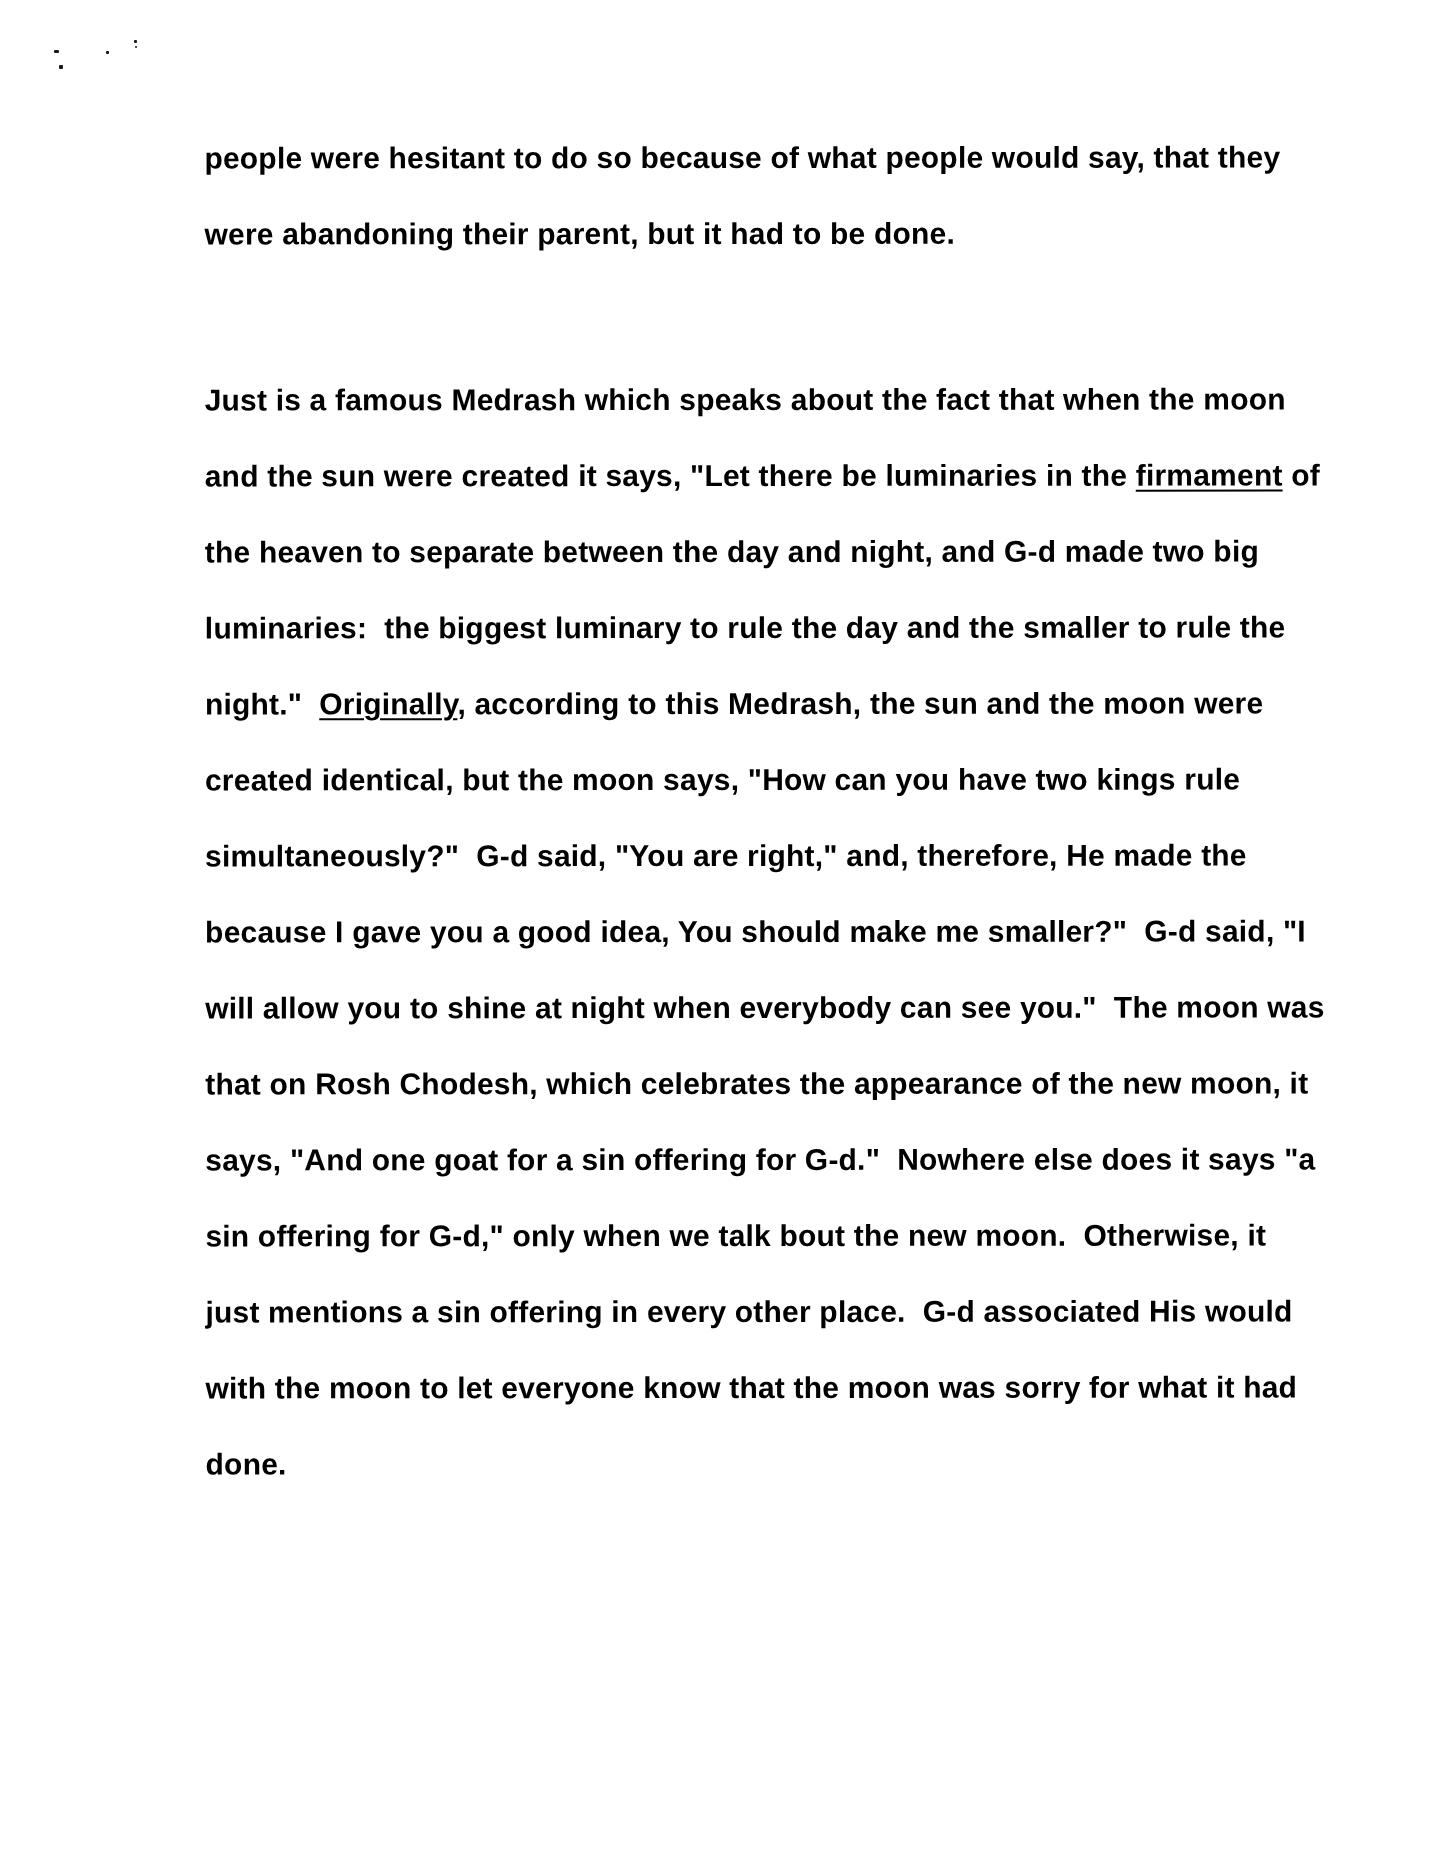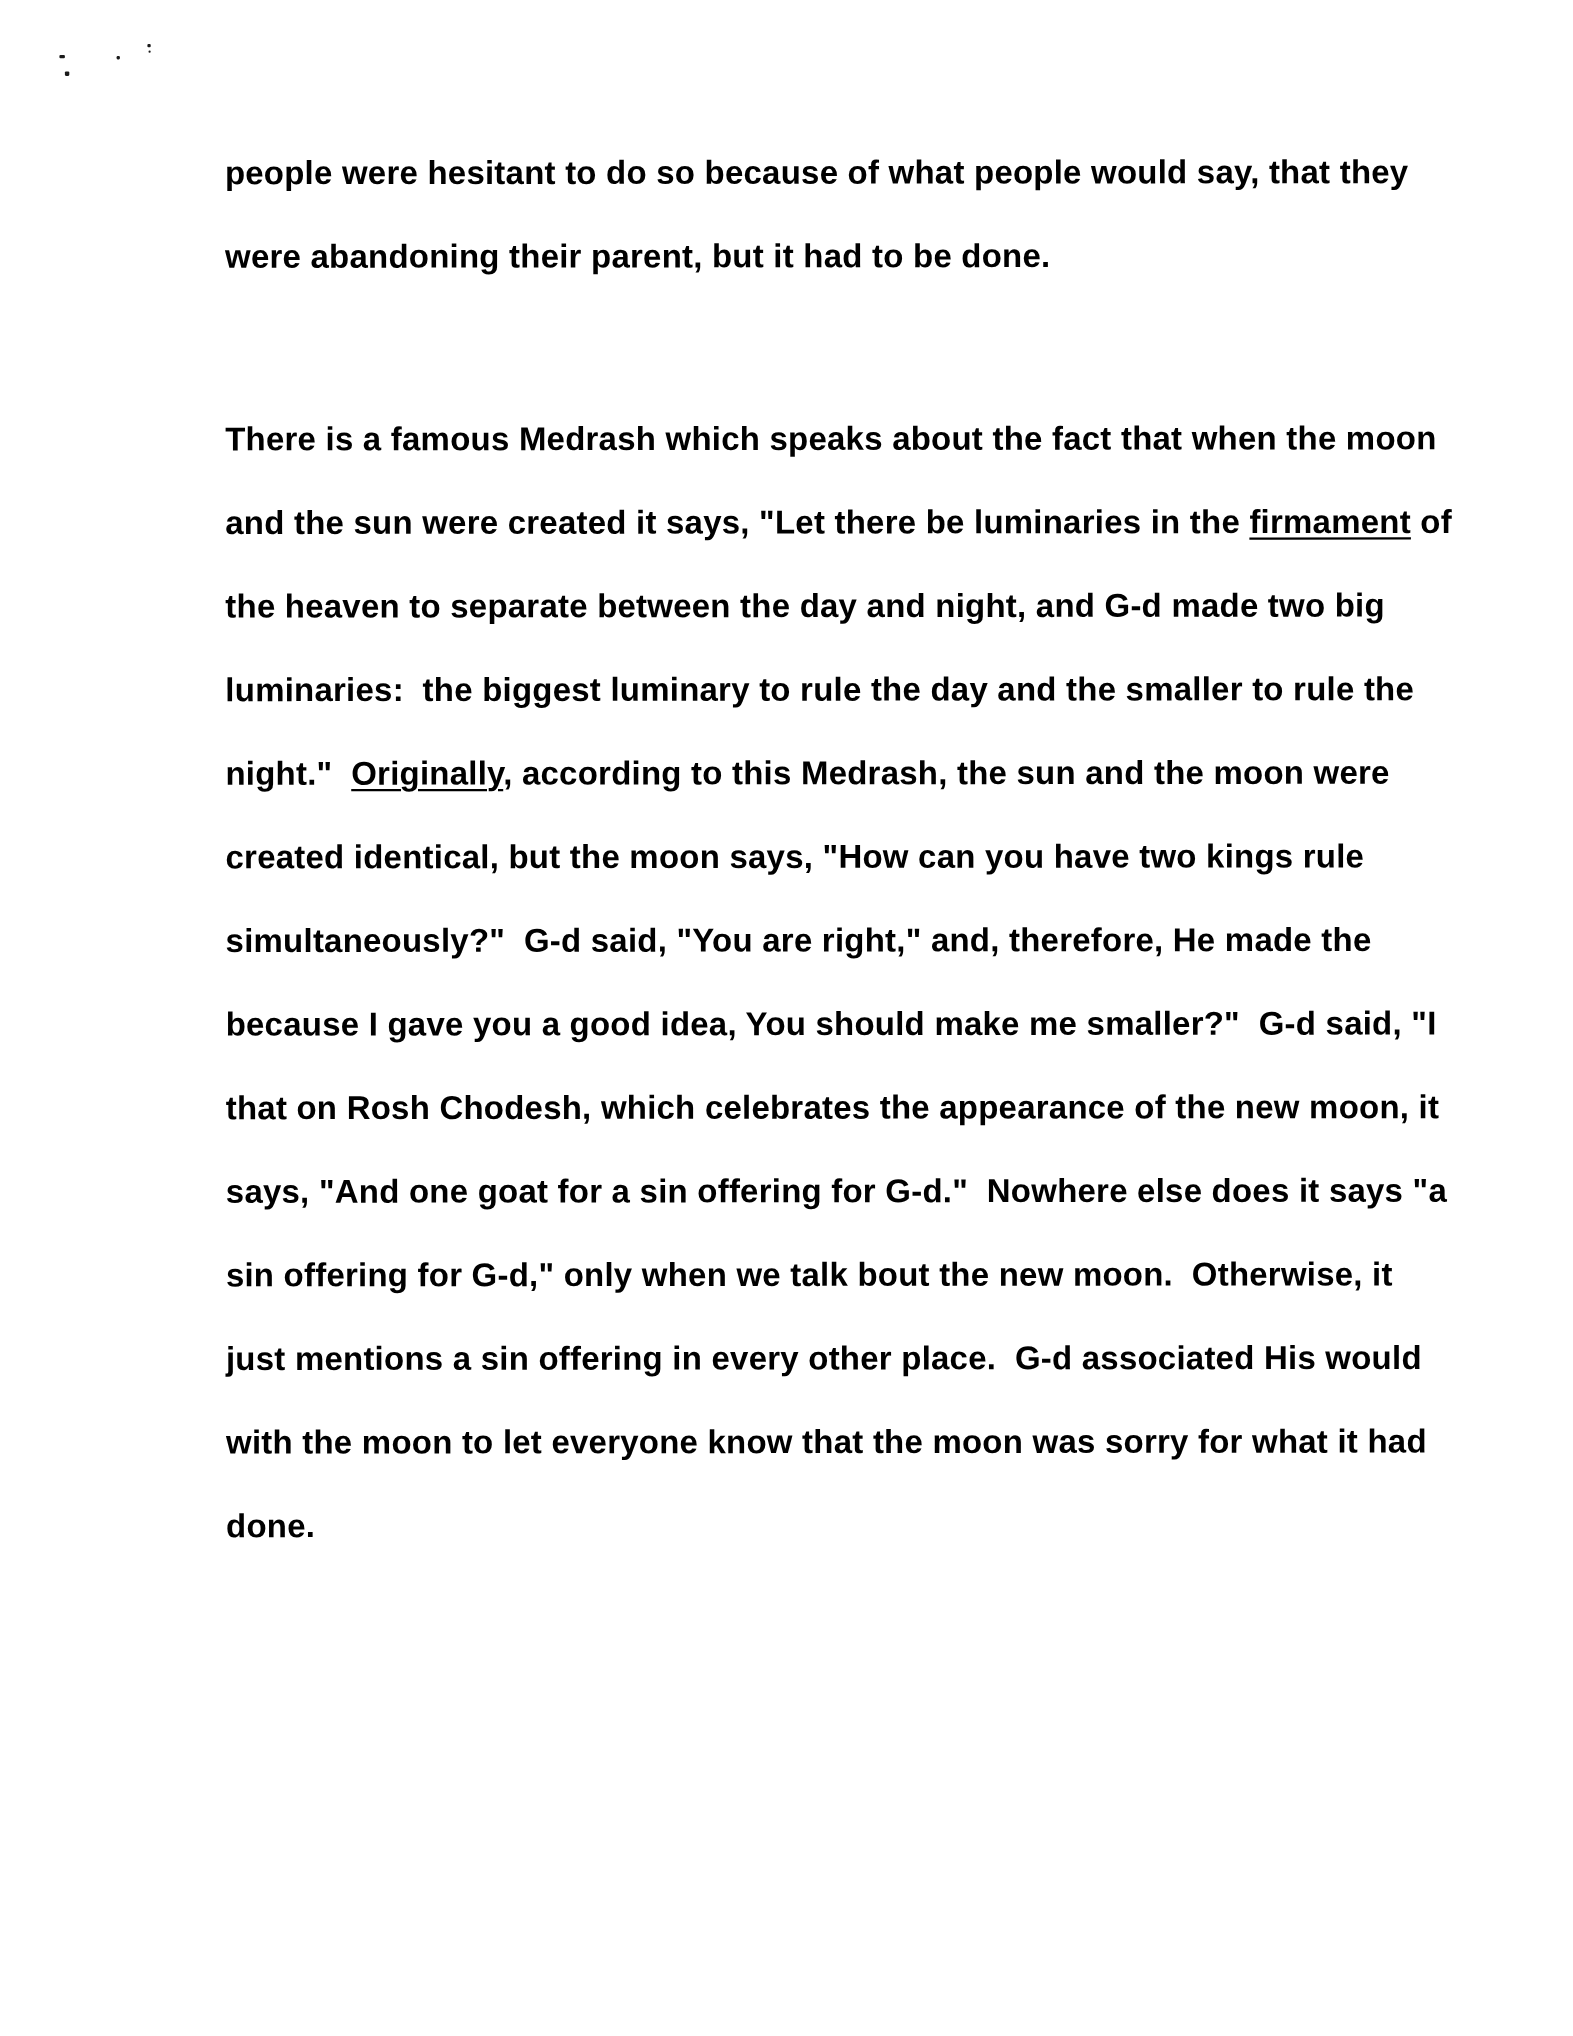--- a/index.html
+++ b/index.html
@@ -63,28 +63,29 @@
       <div class="speck" style="left: 134px; top: 40px; width: 3px; height: 3px;"></div>
       <div class="speck" style="left: 135px; top: 46px; width: 2px; height: 2px;"></div>
       <div class="speck" style="left: 59px; top: 65px; width: 4px; height: 4px;"></div>
     </div>
   <div class="textblock" id="textblock" style="color: rgb(0, 0, 0);">
       <div class="para">
         <div class="line">people were hesitant to do so because of what people would say, that they</div>
         <div class="line">were abandoning their parent, but it had to be done.</div>
       </div>
       <div class="para">
-        <div class="line">There is a famous Medrash which speaks about the fact that when the moon</div>
+        <div class="line">Just is a famous Medrash which speaks about the fact that when the moon</div>
         <div class="line">and the sun were created it says, "Let there be luminaries in the <span class="u">firmament</span> of</div>
         <div class="line">the heaven to separate between the day and night, and G-d made two big</div>
         <div class="line">luminaries:  the biggest luminary to rule the day and the smaller to rule the</div>
         <div class="line">night."  <span class="u">Originally</span>, according to this Medrash, the sun and the moon were</div>
         <div class="line">created identical, but the moon says, "How can you have two kings rule</div>
         <div class="line">simultaneously?"  G-d said, "You are right," and, therefore, He made the</div>
         <div class="line">because I gave you a good idea, You should make me smaller?"  G-d said, "I</div>
+        <div class="line">will allow you to shine at night when everybody can see you."  The moon was</div>
         <div class="line">that on Rosh Chodesh, which celebrates the appearance of the new moon, it</div>
         <div class="line">says, "And one goat for a sin offering for G-d."  Nowhere else does it says "a</div>
         <div class="line">sin offering for G-d," only when we talk bout the new moon.  Otherwise, it</div>
         <div class="line">just mentions a sin offering in every other place.  G-d associated His would</div>
         <div class="line">with the moon to let everyone know that the moon was sorry for what it had</div>
         <div class="line">done.</div>
       </div>
     </div>
 </div>
 

